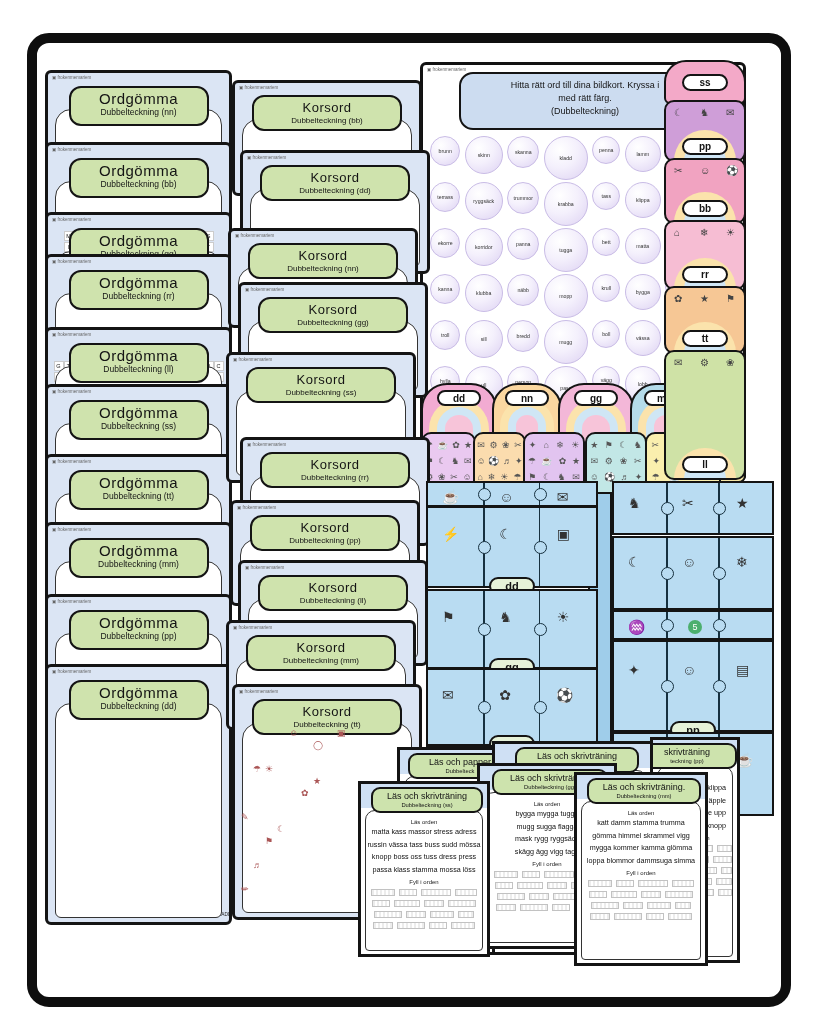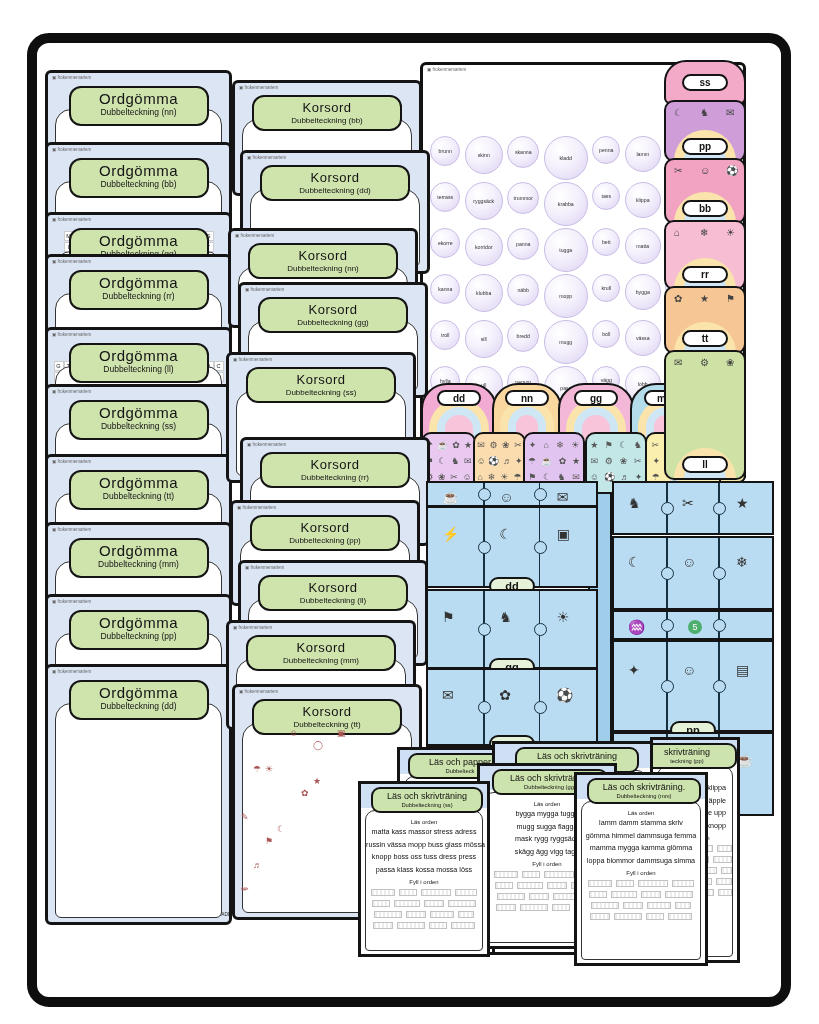--- a/index.html
+++ b/index.html
@@ -911,20 +911,25 @@
         <div class="xcell" style="left: 40px; top: 208px;"></div>
         <div class="xcell" style="left: 52px; top: 208px;"></div>
         <div class="xcell" style="left: 64px; top: 208px;"></div>
         <div class="xclue" style="left: 6px; top: 197px; color: rgb(170, 85, 85);">✏</div>
         <div class="xcell xblack" style="left: 148px; top: 64px;"></div>
       </div>
     </div>
   <div id="bubble-region">
       <div style="position: absolute; left: 420px; top: 62px; width: 326px; height: 420px; background: rgb(255, 255, 255); border: 3px solid rgb(17, 17, 17); border-radius: 6px; z-index: 20; box-sizing: border-box;">
         <div class="wm">▣ frokenmemariem</div>
+        <div class="titleblue" style="left: 36px; top: 7px; width: 252px; height: 58px;">
+          <div>Hitta rätt ord till dina bildkort. Kryssa i</div>
+          <div>med rätt färg.</div>
+          <div>(Dubbelteckning)</div>
+        </div>
         <div class="bubwrap">
           <div class="bubble" style="width: 28px; height: 28px;">
             <div style="display: inline; font-size: 5.2px;">brunn</div>
           </div>
           <div class="bubble" style="width: 36px; height: 36px;">
             <div style="display: inline; font-size: 5.2px;">skinn</div>
           </div>
           <div class="bubble" style="width: 30px; height: 30px;">
             <div style="display: inline; font-size: 5.2px;">skanna</div>
           </div>
@@ -1550,23 +1555,23 @@
       </div>
       <div class="rcard" style="left: 358px; top: 781px; width: 132px; height: 176px; z-index: 54;">
         <div class="rband"></div>
         <div class="rtbox" style="left: 10px; top: 3px; width: 112px; height: 26px;">
           <div class="rt1">Läs och skrivträning</div>
           <div class="rt2">Dubbelteckning (ss)</div>
         </div>
         <div class="rpanel">
           <div class="rhead" style="margin-top: 8px;">Läs orden</div>
           <div class="rword" style="text-align: center; padding-right: 0px;">matta kass massor stress adress</div>
-          <div class="rword" style="text-align: center; padding-right: 0px;">russin vässa mopp buss glass mössa</div>
+          <div class="rword" style="text-align: center; padding-right: 0px;">russin vässa tass buss sudd mössa</div>
           <div class="rword" style="text-align: center; padding-right: 0px;">knopp boss oss tuss dress press</div>
-          <div class="rword" style="text-align: center; padding-right: 0px;">passa klass kossa mossa löss</div>
+          <div class="rword" style="text-align: center; padding-right: 0px;">passa klass stamma mossa löss</div>
           <div class="rhead">Fyll i orden</div>
           <div class="wrow">
             <div class="wbox" style="width: 24px;"></div>
             <div class="wbox" style="width: 18px;"></div>
             <div class="wbox" style="width: 30px;"></div>
             <div class="wbox" style="width: 22px;"></div>
           </div>
           <div class="wrow">
             <div class="wbox" style="width: 18px;"></div>
             <div class="wbox" style="width: 26px;"></div>
@@ -1588,23 +1593,23 @@
         </div>
       </div>
       <div class="rcard" style="left: 574px; top: 772px; width: 134px; height: 194px; z-index: 55;">
         <div class="rband"></div>
         <div class="rtbox" style="left: 10px; top: 3px; width: 114px; height: 26px;">
           <div class="rt1">Läs och skrivträning.</div>
           <div class="rt2">Dubbelteckning (mm)</div>
         </div>
         <div class="rpanel">
           <div class="rhead" style="margin-top: 8px;">Läs orden</div>
-          <div class="rword" style="text-align: center; padding-right: 0px;">lamm damm stamma skriv</div>
-          <div class="rword" style="text-align: center; padding-right: 0px;">gömma himmel dammsuga femma</div>
-          <div class="rword" style="text-align: center; padding-right: 0px;">mamma mygga kamma glömma</div>
+          <div class="rword" style="text-align: center; padding-right: 0px;">katt damm stamma trumma</div>
+          <div class="rword" style="text-align: center; padding-right: 0px;">gömma himmel skrammel vigg</div>
+          <div class="rword" style="text-align: center; padding-right: 0px;">mygga kommer kamma glömma</div>
           <div class="rword" style="text-align: center; padding-right: 0px;">loppa blommor dammsuga simma</div>
           <div class="rhead">Fyll i orden</div>
           <div class="wrow">
             <div class="wbox" style="width: 24px;"></div>
             <div class="wbox" style="width: 18px;"></div>
             <div class="wbox" style="width: 30px;"></div>
             <div class="wbox" style="width: 22px;"></div>
           </div>
           <div class="wrow">
             <div class="wbox" style="width: 18px;"></div>

